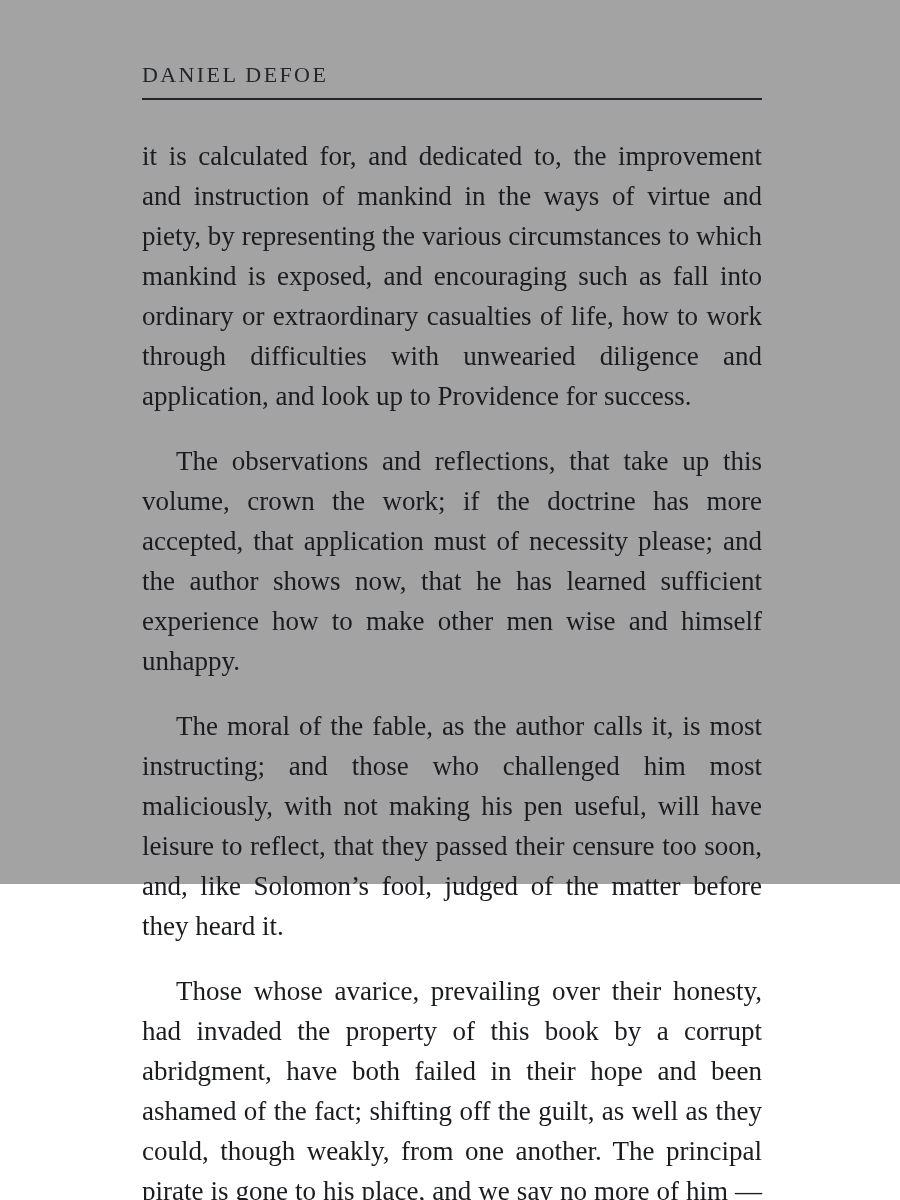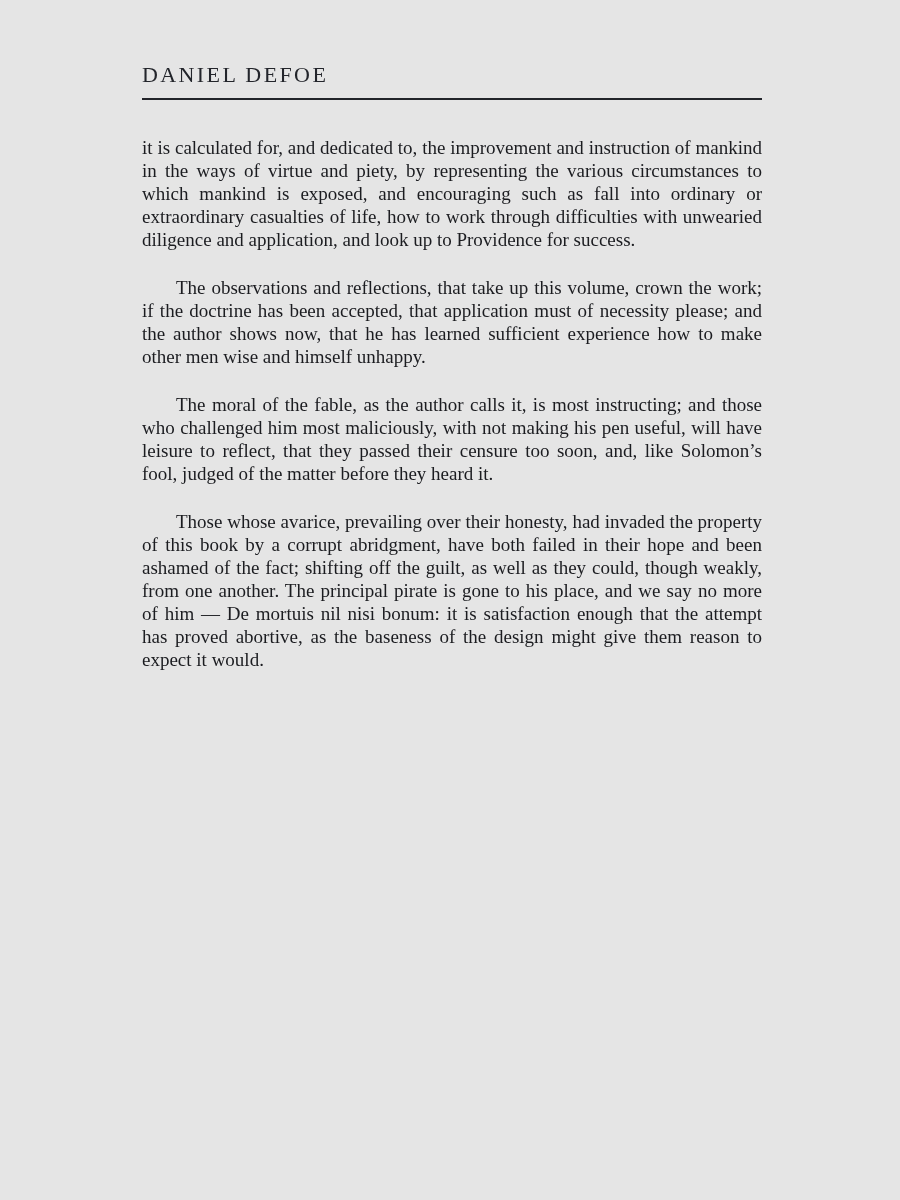--- a/index.html
+++ b/index.html
@@ -12,22 +12,22 @@
     height: 1200px;
     position: relative;
     font-family: "Liberation Serif", serif;
     color: #1a1a1a;
     overflow: hidden;
   }
   .page {
     position: absolute;
     left: 0; top: 0;
     width: 900px;
-    height: 1200px;
-    background: #e5e5e5;
+    height: 884px;
+    background: #a3a3a3;
   }
   .content {
     position: absolute;
     left: 142px;
     top: 62px;
     width: 620px;
   }
   .running-head {
     font-family: "Liberation Serif", serif;
     font-size: 22px;
@@ -38,22 +38,22 @@
     white-space: nowrap;
     
     -webkit-text-stroke: 0px;
   }
   .rule {
     border-bottom: 2px solid #22242a;
     width: 620px;
     margin-bottom: 36px;
   }
   p.body-text {
-    font-size: 19px;
-    line-height: 23px;
+    font-size: 27px;
+    line-height: 40px;
     text-align: justify;
     text-justify: inter-word;
     margin: 0 0 25px 0;
     color: #1b1c20;
     hyphens: manual;
   }
   p.body-text.indent {
     text-indent: 34px;
   }
   p.body-text:last-child {
@@ -65,20 +65,20 @@
 
 <div class="page">
   <div class="content">
 
     <div class="running-head">Daniel Defoe</div>
 
     <div class="rule"></div>
 
     <p class="body-text">it is calculated for, and dedicated to, the improvement and instruction of mankind in the ways of virtue and piety, by representing the various circumstances to which mankind is exposed, and encouraging such as fall into ordinary or extraordinary casualties of life, how to work through difficulties with unwearied diligence and application, and look up to Providence for success.</p>
 
-    <p class="body-text indent">The observations and reflections, that take up this volume, crown the work; if the doctrine has been accepted, that application must of necessity please; and the author shows now, that he has learned sufficient experience how to make other men wise and himself unhappy.</p>
+    <p class="body-text indent">The observations and reflections, that take up this volume, crown the work; if the doctrine has more accepted, that application must of necessity please; and the author shows now, that he has learned sufficient experience how to make other men wise and himself unhappy.</p>
 
     <p class="body-text indent">The moral of the fable, as the author calls it, is most instructing; and those who challenged him most maliciously, with not making his pen useful, will have leisure to reflect, that they passed their censure too soon, and, like Solomon’s fool, judged of the matter before they heard it.</p>
 
     <p class="body-text indent">Those whose avarice, prevailing over their honesty, had invaded the property of this book by a corrupt abridgment, have both failed in their hope and been ashamed of the fact; shifting off the guilt, as well as they could, though weakly, from one another. The principal pirate is gone to his place, and we say no more of him — De mortuis nil nisi bonum: it is satisfaction enough that the attempt has proved abortive, as the baseness of the design might give them reason to expect it would.</p>
 
   </div>
 </div>
 
 </body></html>

